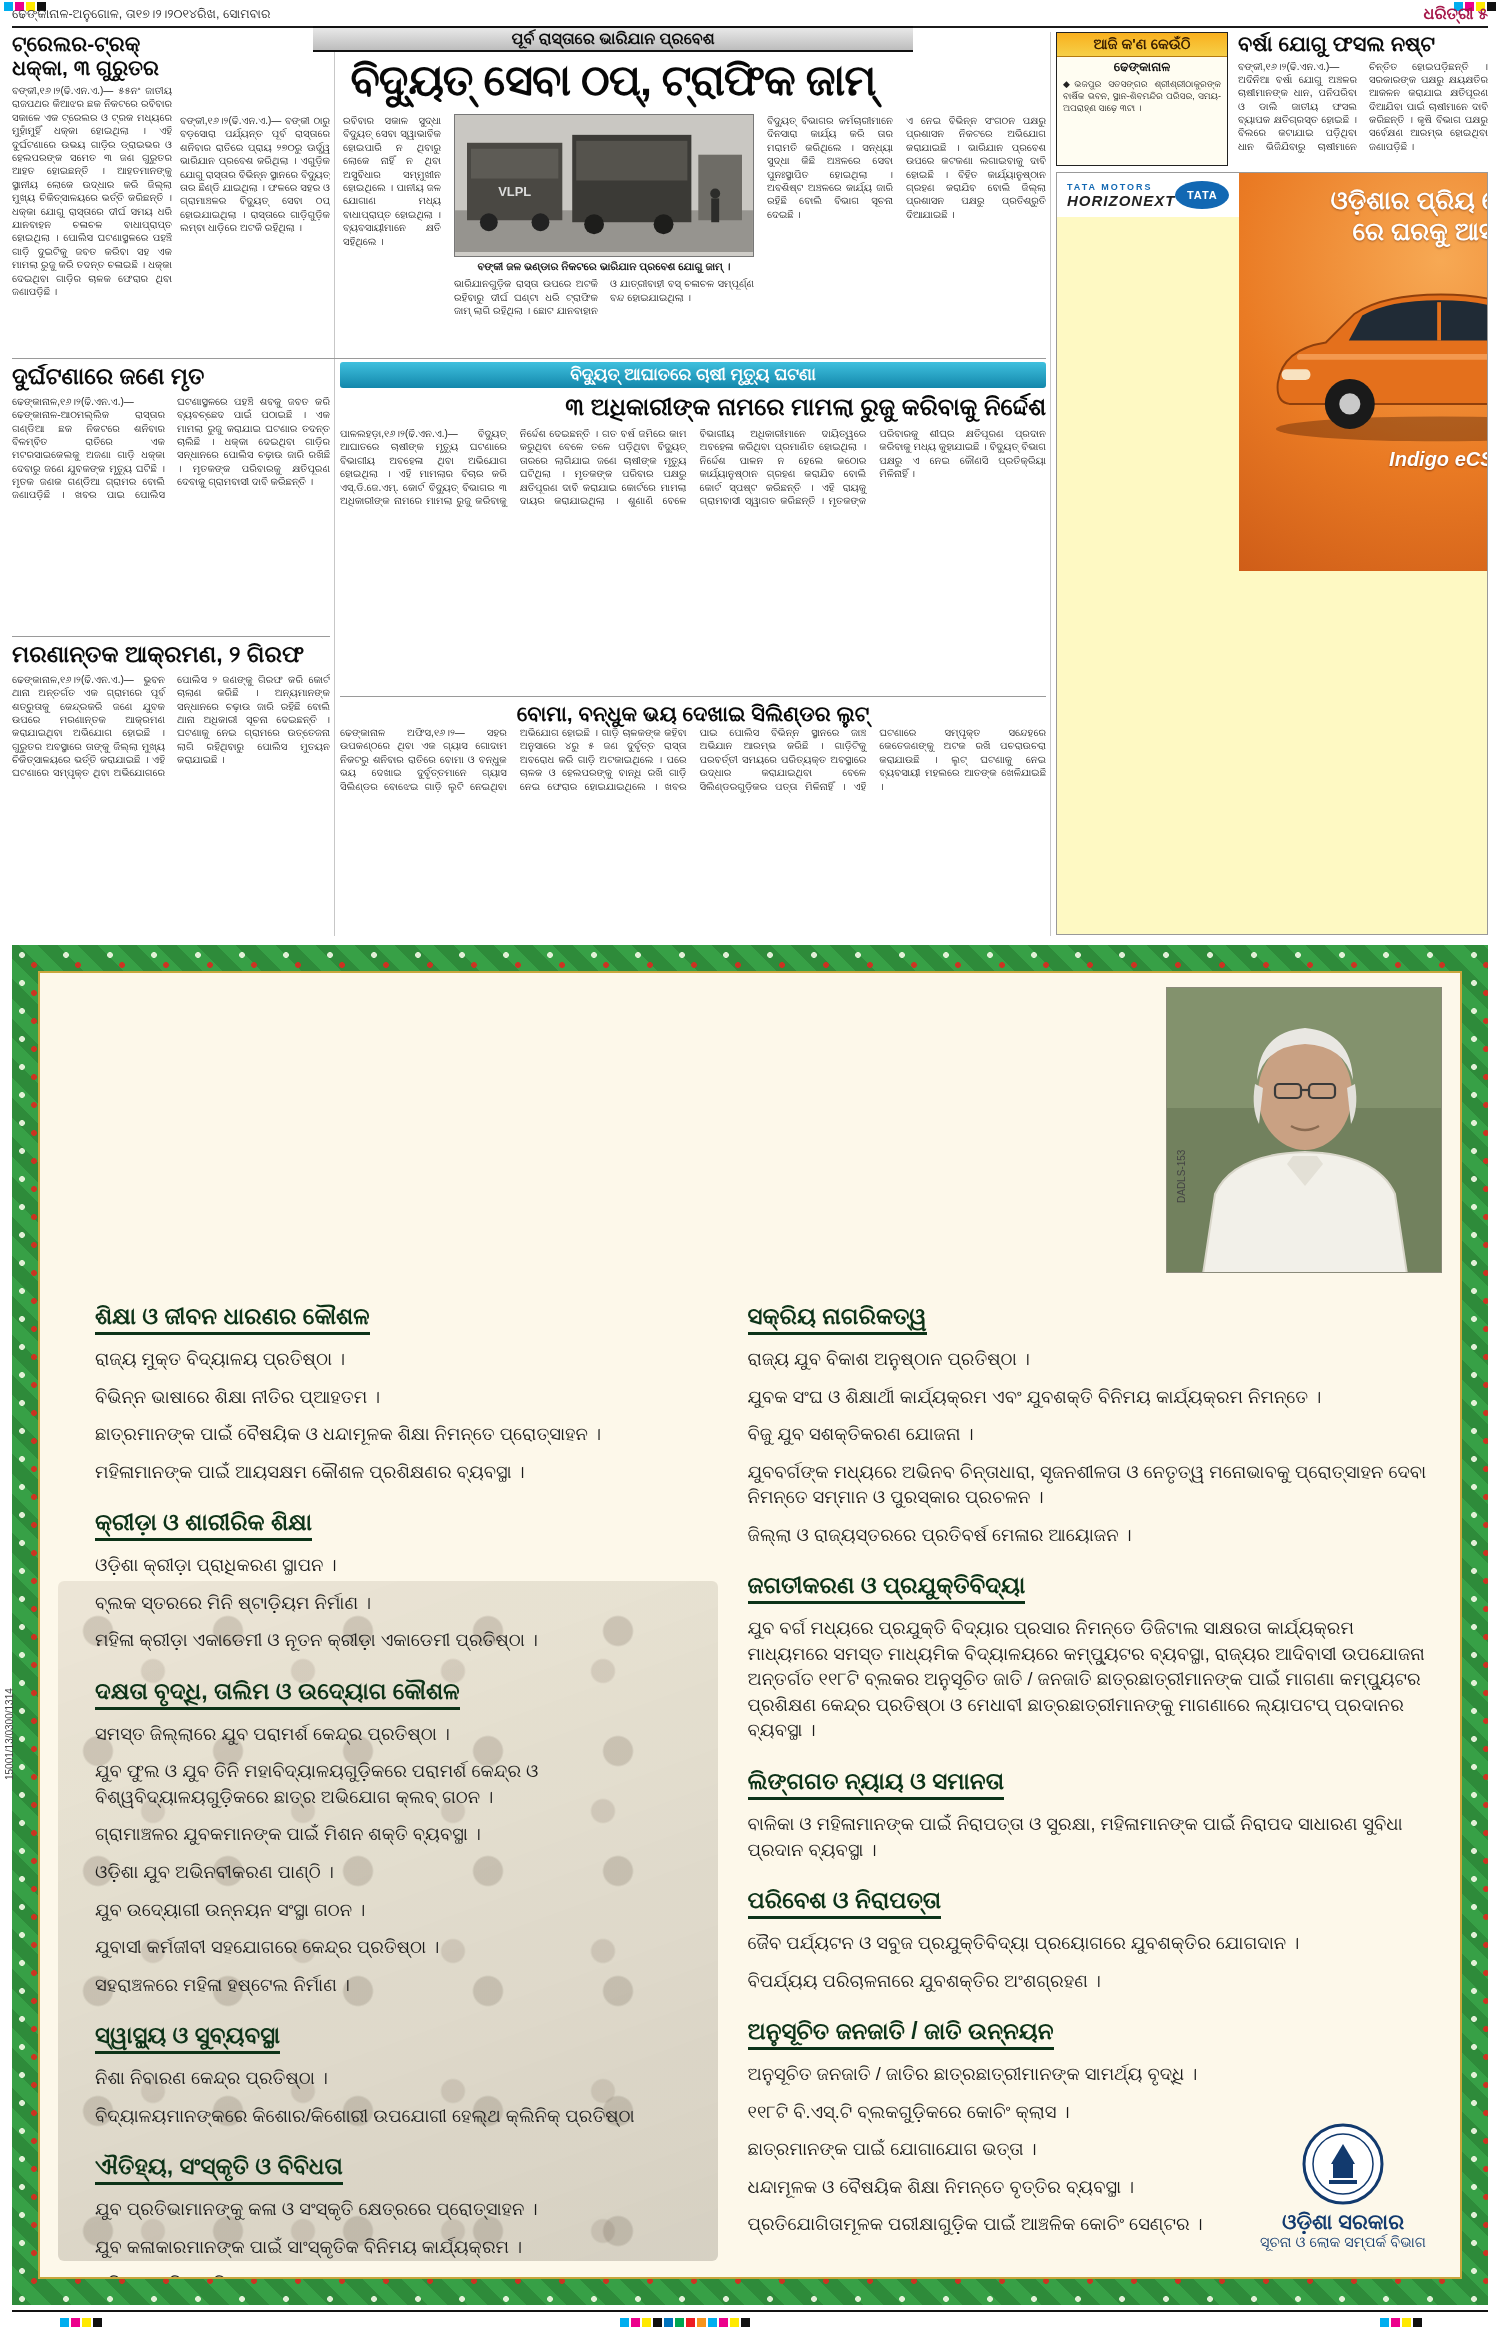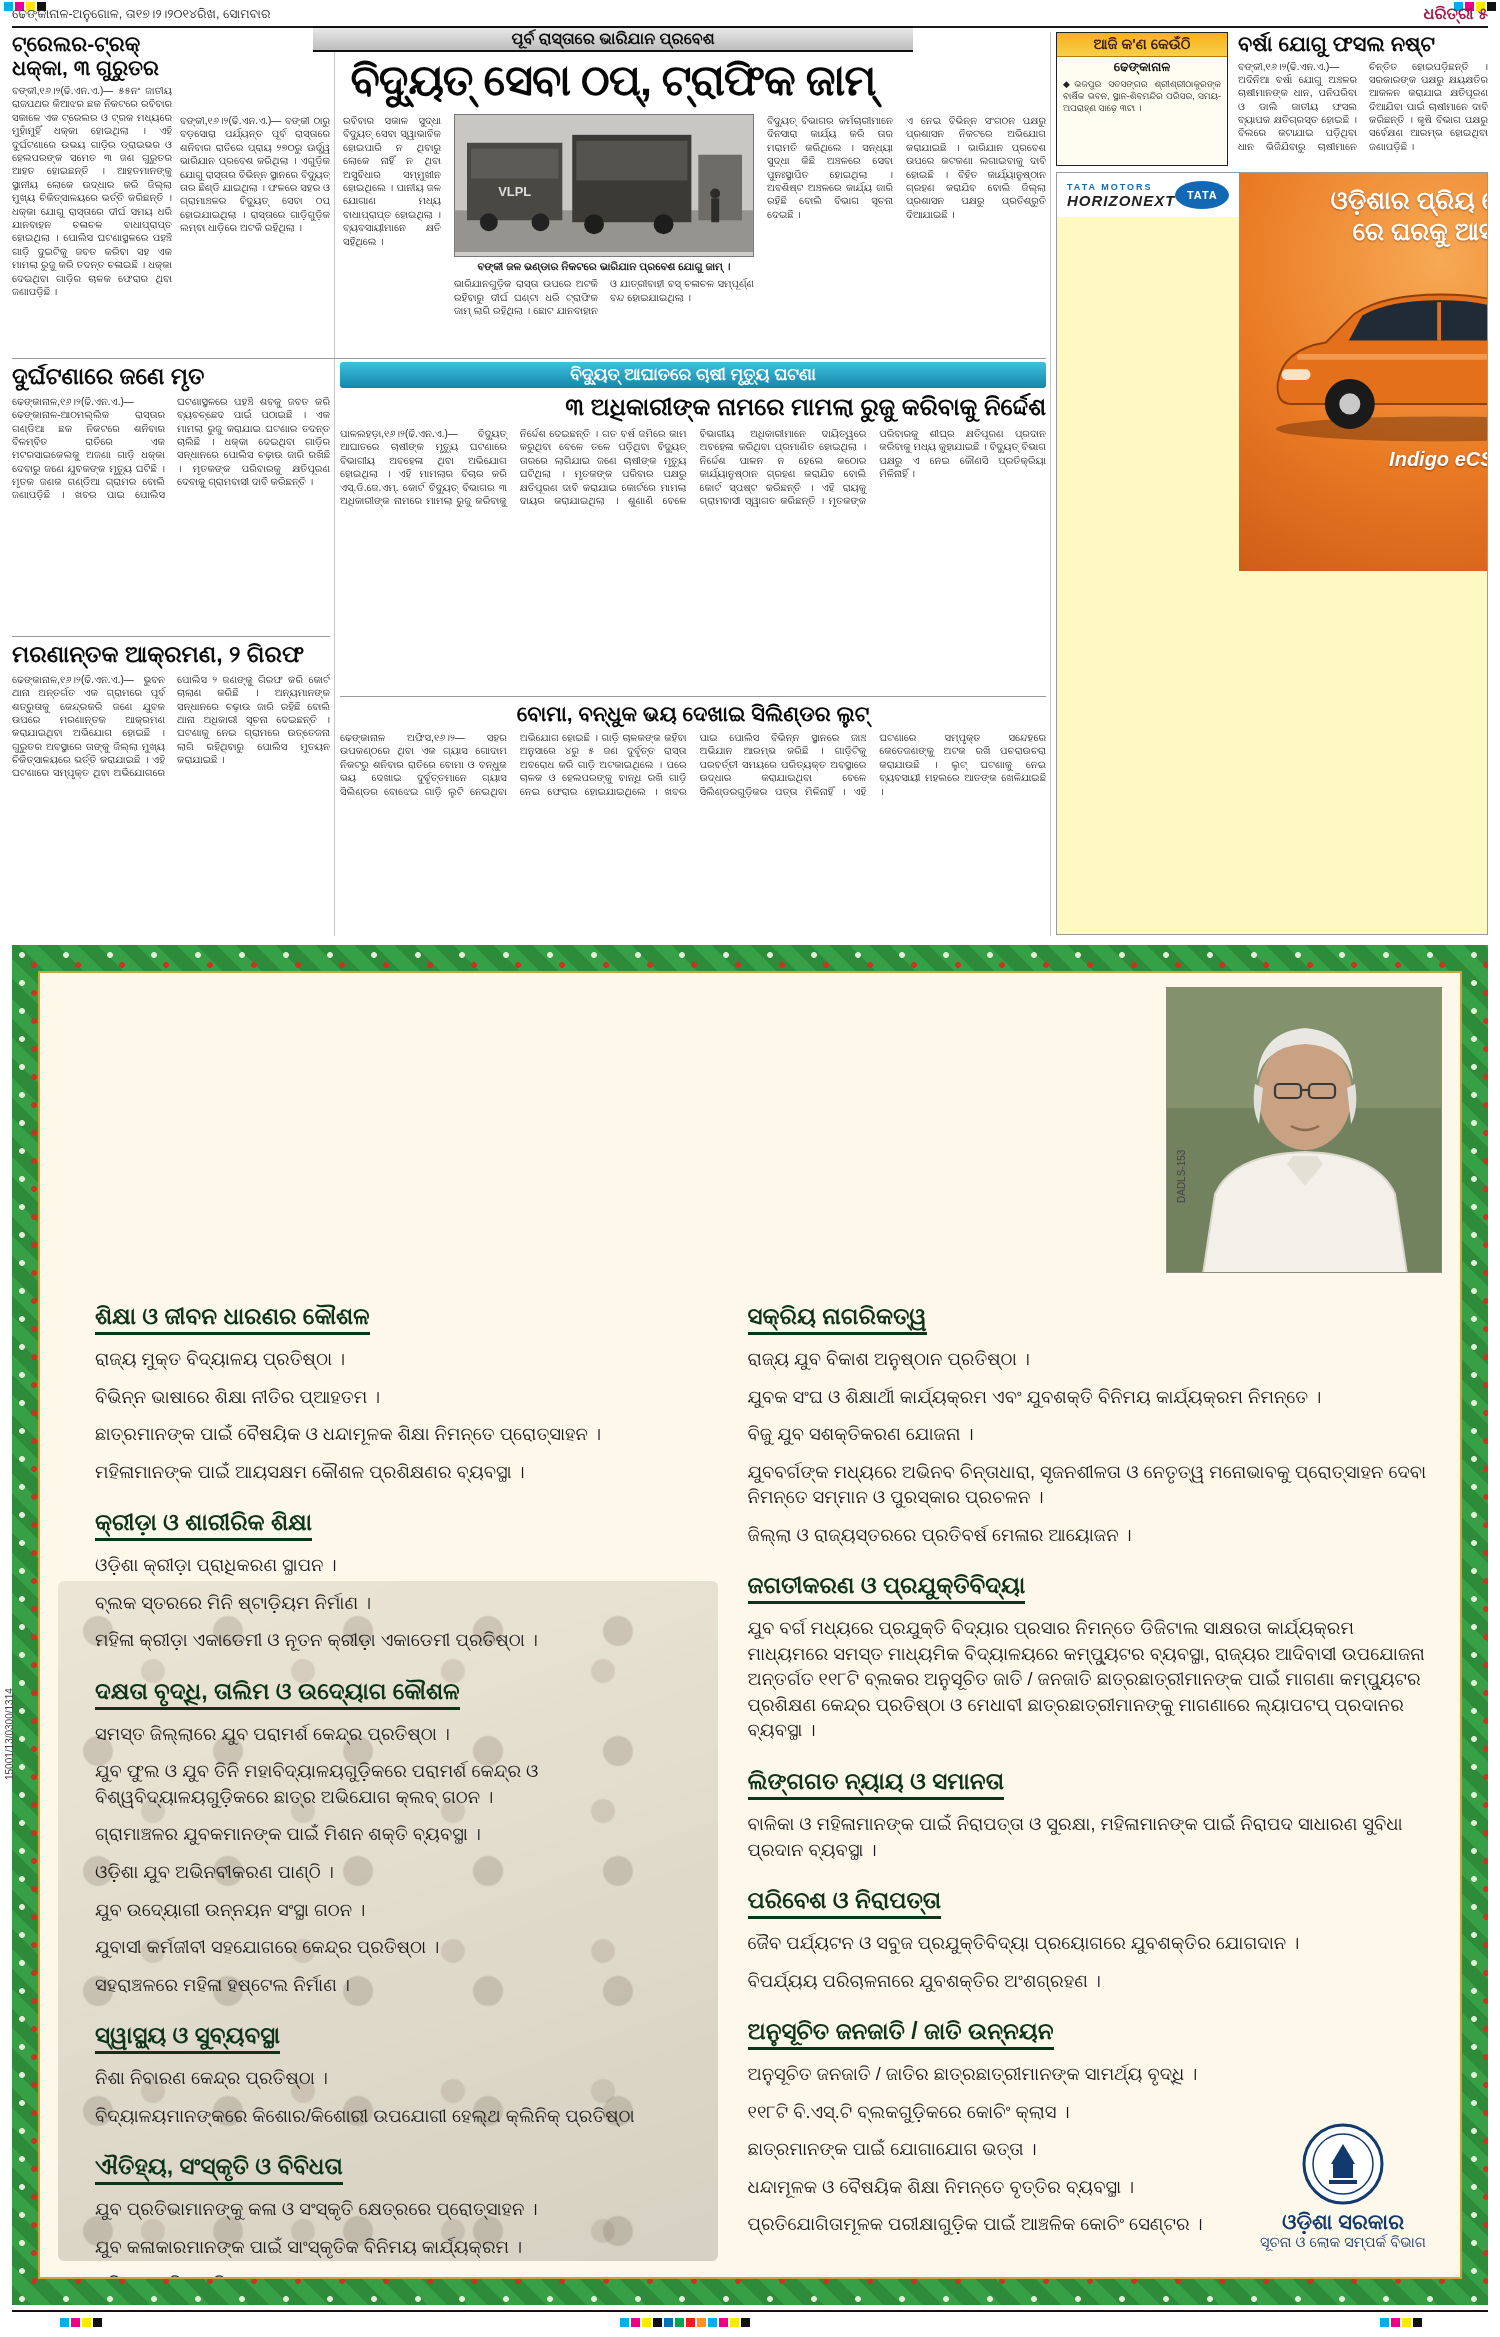--- a/index.html
+++ b/index.html
@@ -31,21 +31,21 @@
   .photo-frame{border:1px solid #777;background:#cfcdc8}
   .caption{font-size:10.5px;font-weight:bold;text-align:center;line-height:1.25;margin:3px 0 4px 0}
   
   .aajibox{border:1.5px solid #222;background:#fffdf2;overflow:hidden}
   .aaji-head{background:linear-gradient(#f9b01e,#f6d048);text-align:center;font-weight:bold;font-size:14.5px;color:#3b2003;padding:3px 16px;border-bottom:1px solid #b57b10}
   .aaji-place{text-align:center;font-weight:bold;font-size:12.5px;margin:3px 0;color:#111}
   .aaji-item{font-size:9px;line-height:1.35;padding:0 6px;text-align:justify;color:#222}
   
   .cyanband{background:linear-gradient(#3fc0de,#1387ab);color:#ffffff;text-align:center;font-weight:bold;font-size:17px;padding:3px 0;border-radius:3px}
   .chasi-headline{text-align:right;font-size:24px;font-weight:bold;margin:5px 0 6px 0;color:#090909}
-  .boma-headline{text-align:center;font-size:21px;font-weight:bold;margin-bottom:5px;color:#090909}
+  .boma-headline{text-align:center;font-size:21px;font-weight:bold;color:#090909}
   
   .tata{position:absolute;left:1056px;top:172px;width:432px;height:763px;border:1px solid #999;background:#fef9c3;display:flex;flex-direction:row;overflow:hidden}
   .tata-head{height:44px;display:flex;justify-content:space-between;align-items:center;padding:0 10px;background:#ffffff}
   .tata-brand{font-size:9px;letter-spacing:2px;color:#1268b3;font-weight:bold}
   .tata-campaign{font-size:15px;font-weight:bold;font-style:italic;color:#222;letter-spacing:1px}
   .tata-logo{width:54px;height:28px;background:#1268b3;border-radius:50%;color:#fff;font-weight:bold;font-size:11px;display:flex;align-items:center;justify-content:center;letter-spacing:1px}
   .tata-orange{height:398px;background:radial-gradient(circle at 50% 22%,#f7a954 0%,#ea7b24 55%,#cf5d18 100%);position:relative;text-align:center;padding-top:12px}
   .tata-h1{color:#fff;font-weight:bold;font-size:25px;line-height:1.25;text-shadow:0 1px 2px rgba(90,30,0,.5)}
   .car-wrap{margin-top:10px}
   .car-badge{color:#fff;font-style:italic;font-weight:bold;font-size:20px;text-shadow:0 1px 2px rgba(80,20,0,.6);margin-top:-6px}

